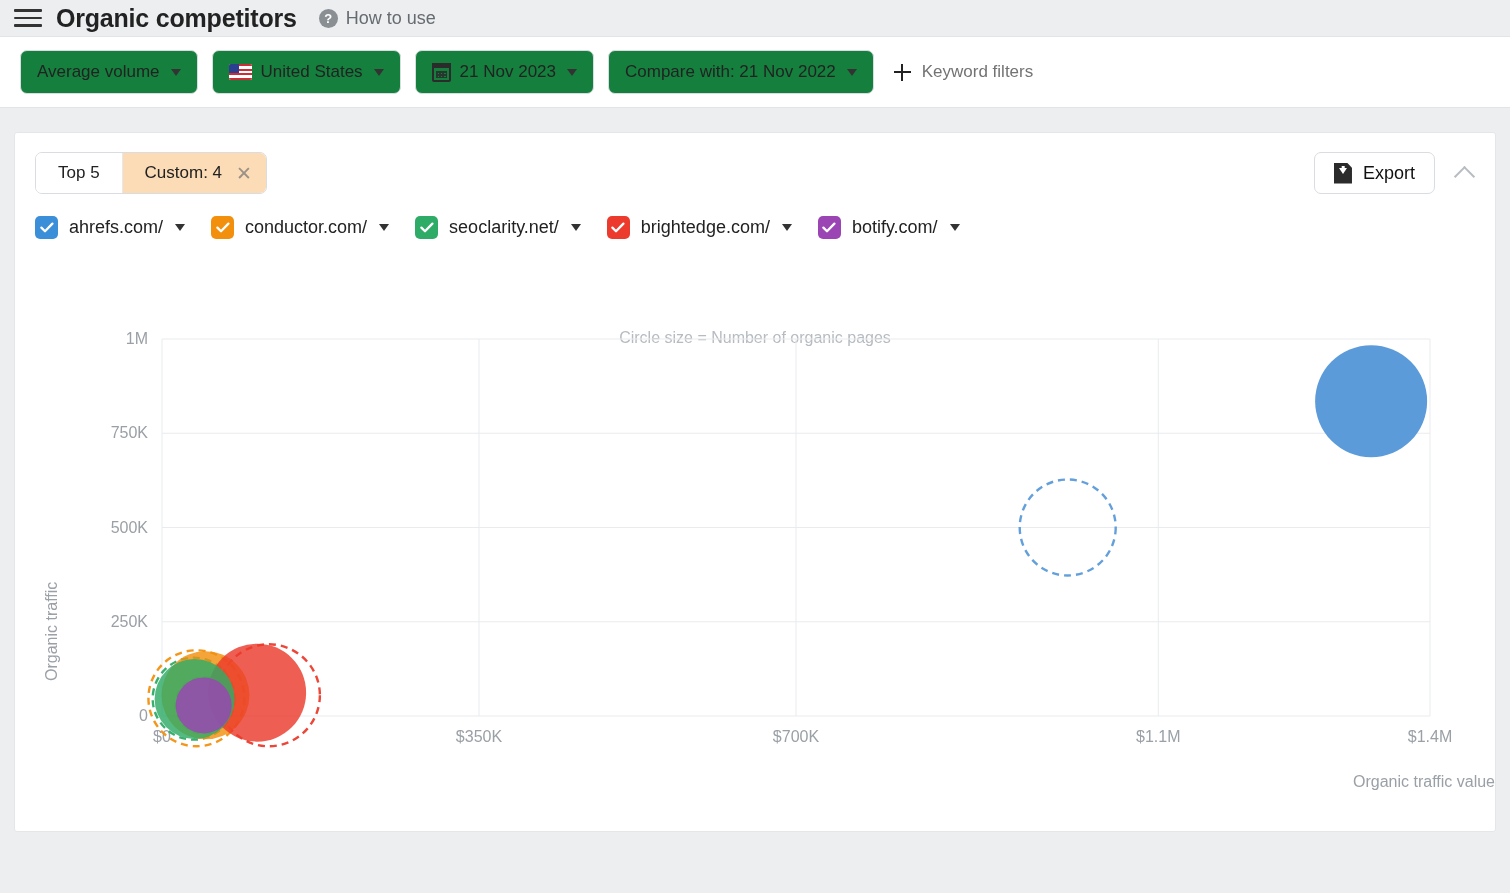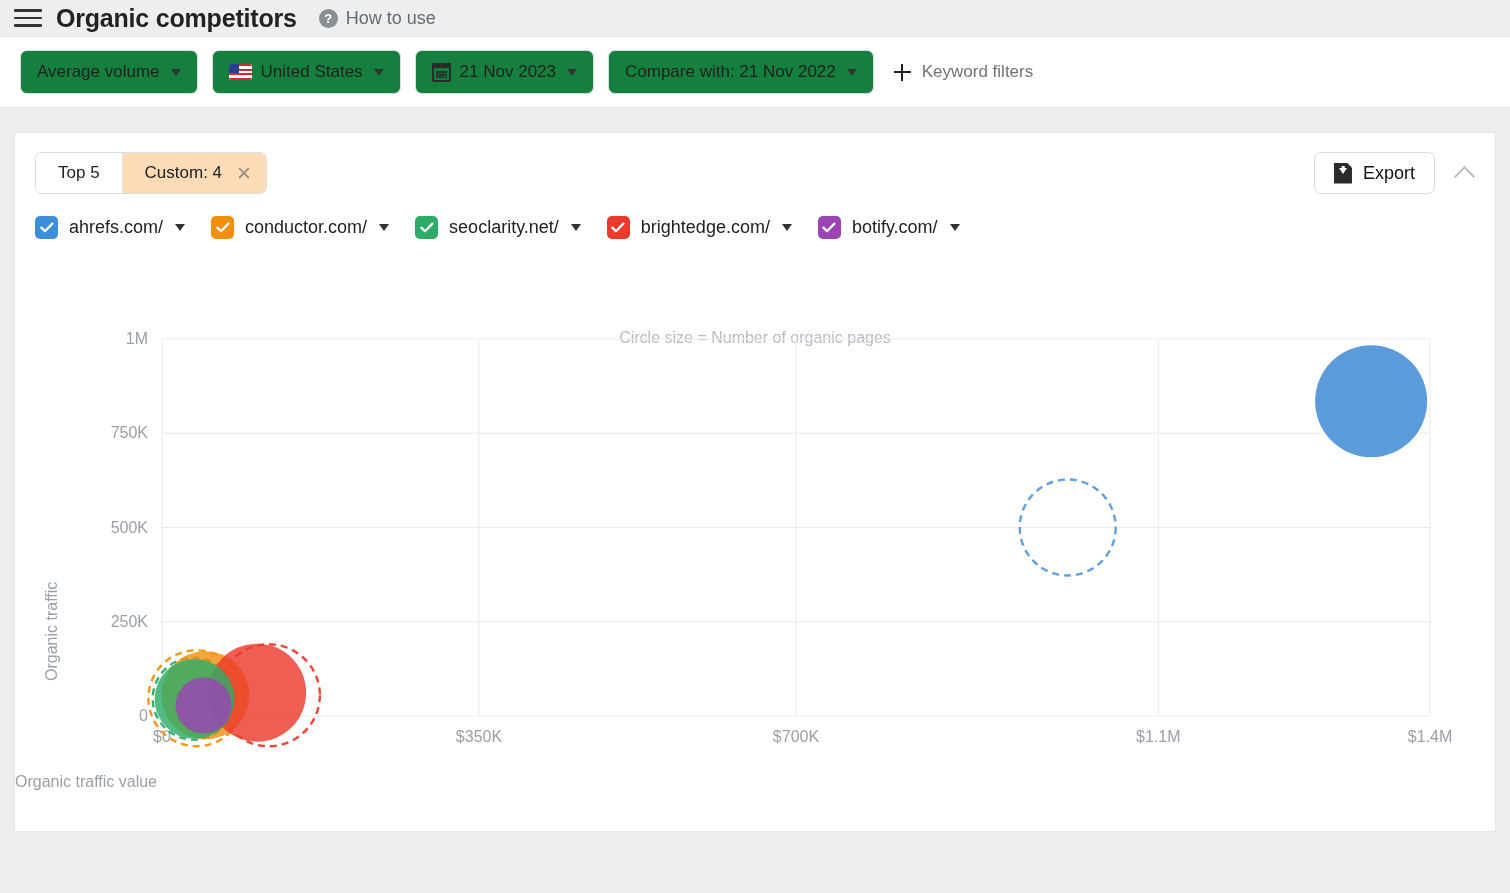--- a/index.html
+++ b/index.html
@@ -281,21 +281,21 @@
     transform: rotate(-90deg);
     transform-origin: left top;
     font-size: 16px;
     color: #9aa0a6;
     white-space: nowrap;
   }
   .xlabel {
     position: absolute;
     left: 0; right: 0;
     top: 472px;
-    text-align: left;
+    text-align: right;
     font-size: 16px;
     color: #9aa0a6;
   }
 </style>
 </head>
 <body>
 
 <div class="topbar">
   <div class="hamburger">
     <i></i>

